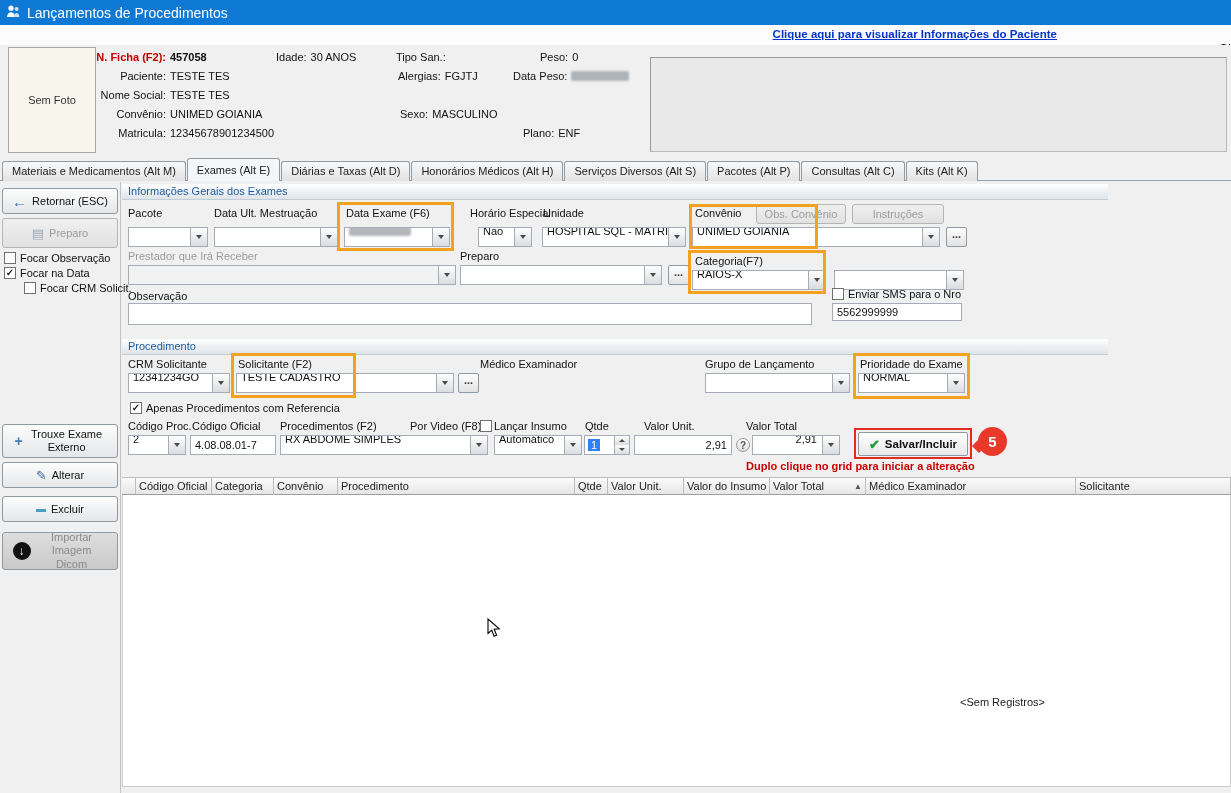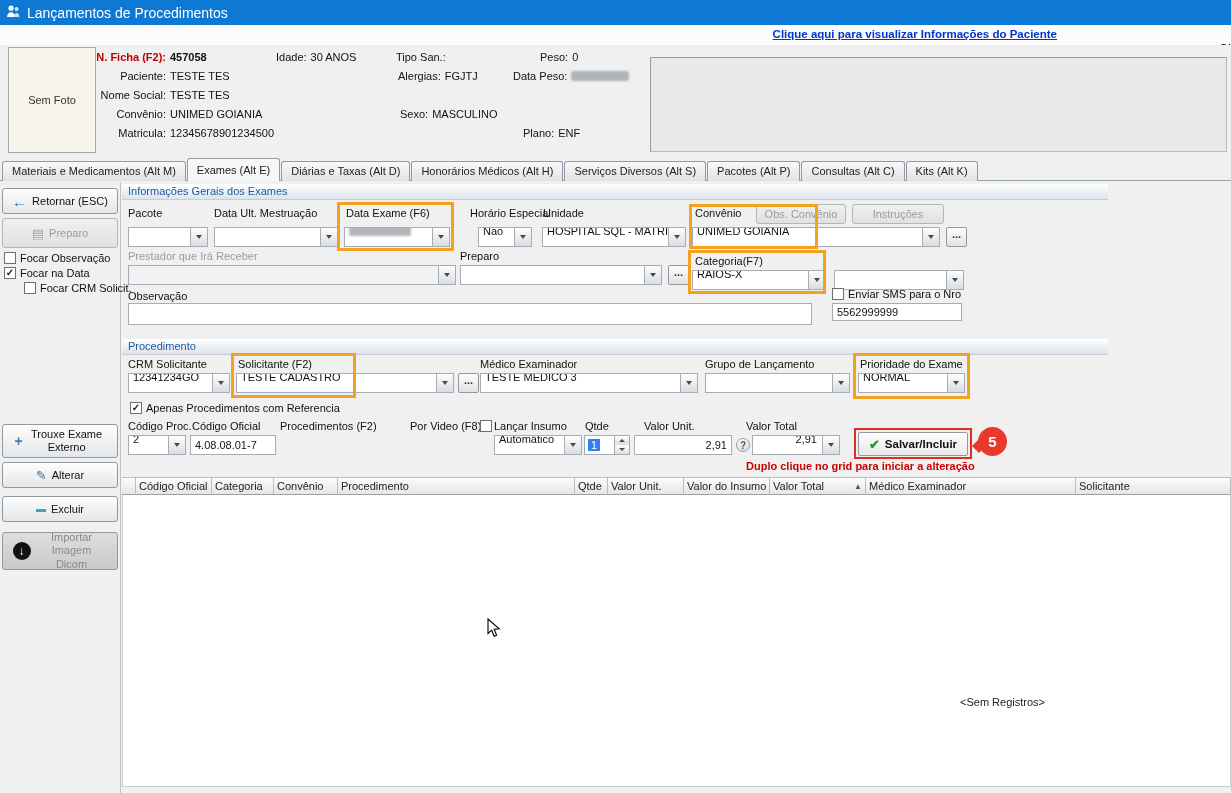--- a/index.html
+++ b/index.html
@@ -323,26 +323,20 @@
     </div>
   <div class="combo" style="left:236px;top:373px;width:218px;">
       <span>TESTE CADASTRO</span>
       <span class="cbtn">
         <i class="tri"></i>
       </span>
     </div>
   <div class="dots" style="left:458px;top:373px;">
       <span>...</span>
     </div>
-  <div class="combo" style="left:480px;top:373px;width:218px;">
-      <span>TESTE MEDICO 3</span>
-      <span class="cbtn">
-        <i class="tri"></i>
-      </span>
-    </div>
   <div class="combo" style="left:705px;top:373px;width:145px;">
       <span></span>
       <span class="cbtn">
         <i class="tri"></i>
       </span>
     </div>
   <div class="combo" style="left:858px;top:373px;width:107px;">
       <span>NORMAL</span>
       <span class="cbtn">
         <i class="tri"></i>
@@ -369,20 +363,26 @@
   <div class="lbl" style="left:746px;top:420px;">Valor Total</div>
 
   <div class="combo" style="left:128px;top:435px;width:58px;">
       <span>2</span>
       <span class="cbtn">
         <i class="tri"></i>
       </span>
     </div>
   <div class="input" style="left:190px;top:435px;width:86px;">
       <span>4.08.08.01-7</span>
+    </div>
+  <div class="combo" style="left:280px;top:435px;width:208px;">
+      <span>RX ABDOME SIMPLES</span>
+      <span class="cbtn">
+        <i class="tri"></i>
+      </span>
     </div>
   <div class="combo" style="left:494px;top:435px;width:88px;">
       <span>Automático</span>
       <span class="cbtn">
         <i class="tri"></i>
       </span>
     </div>
 
   <div class="spin" style="left:584px;top:435px;width:46px;">
     <span class="sval">

